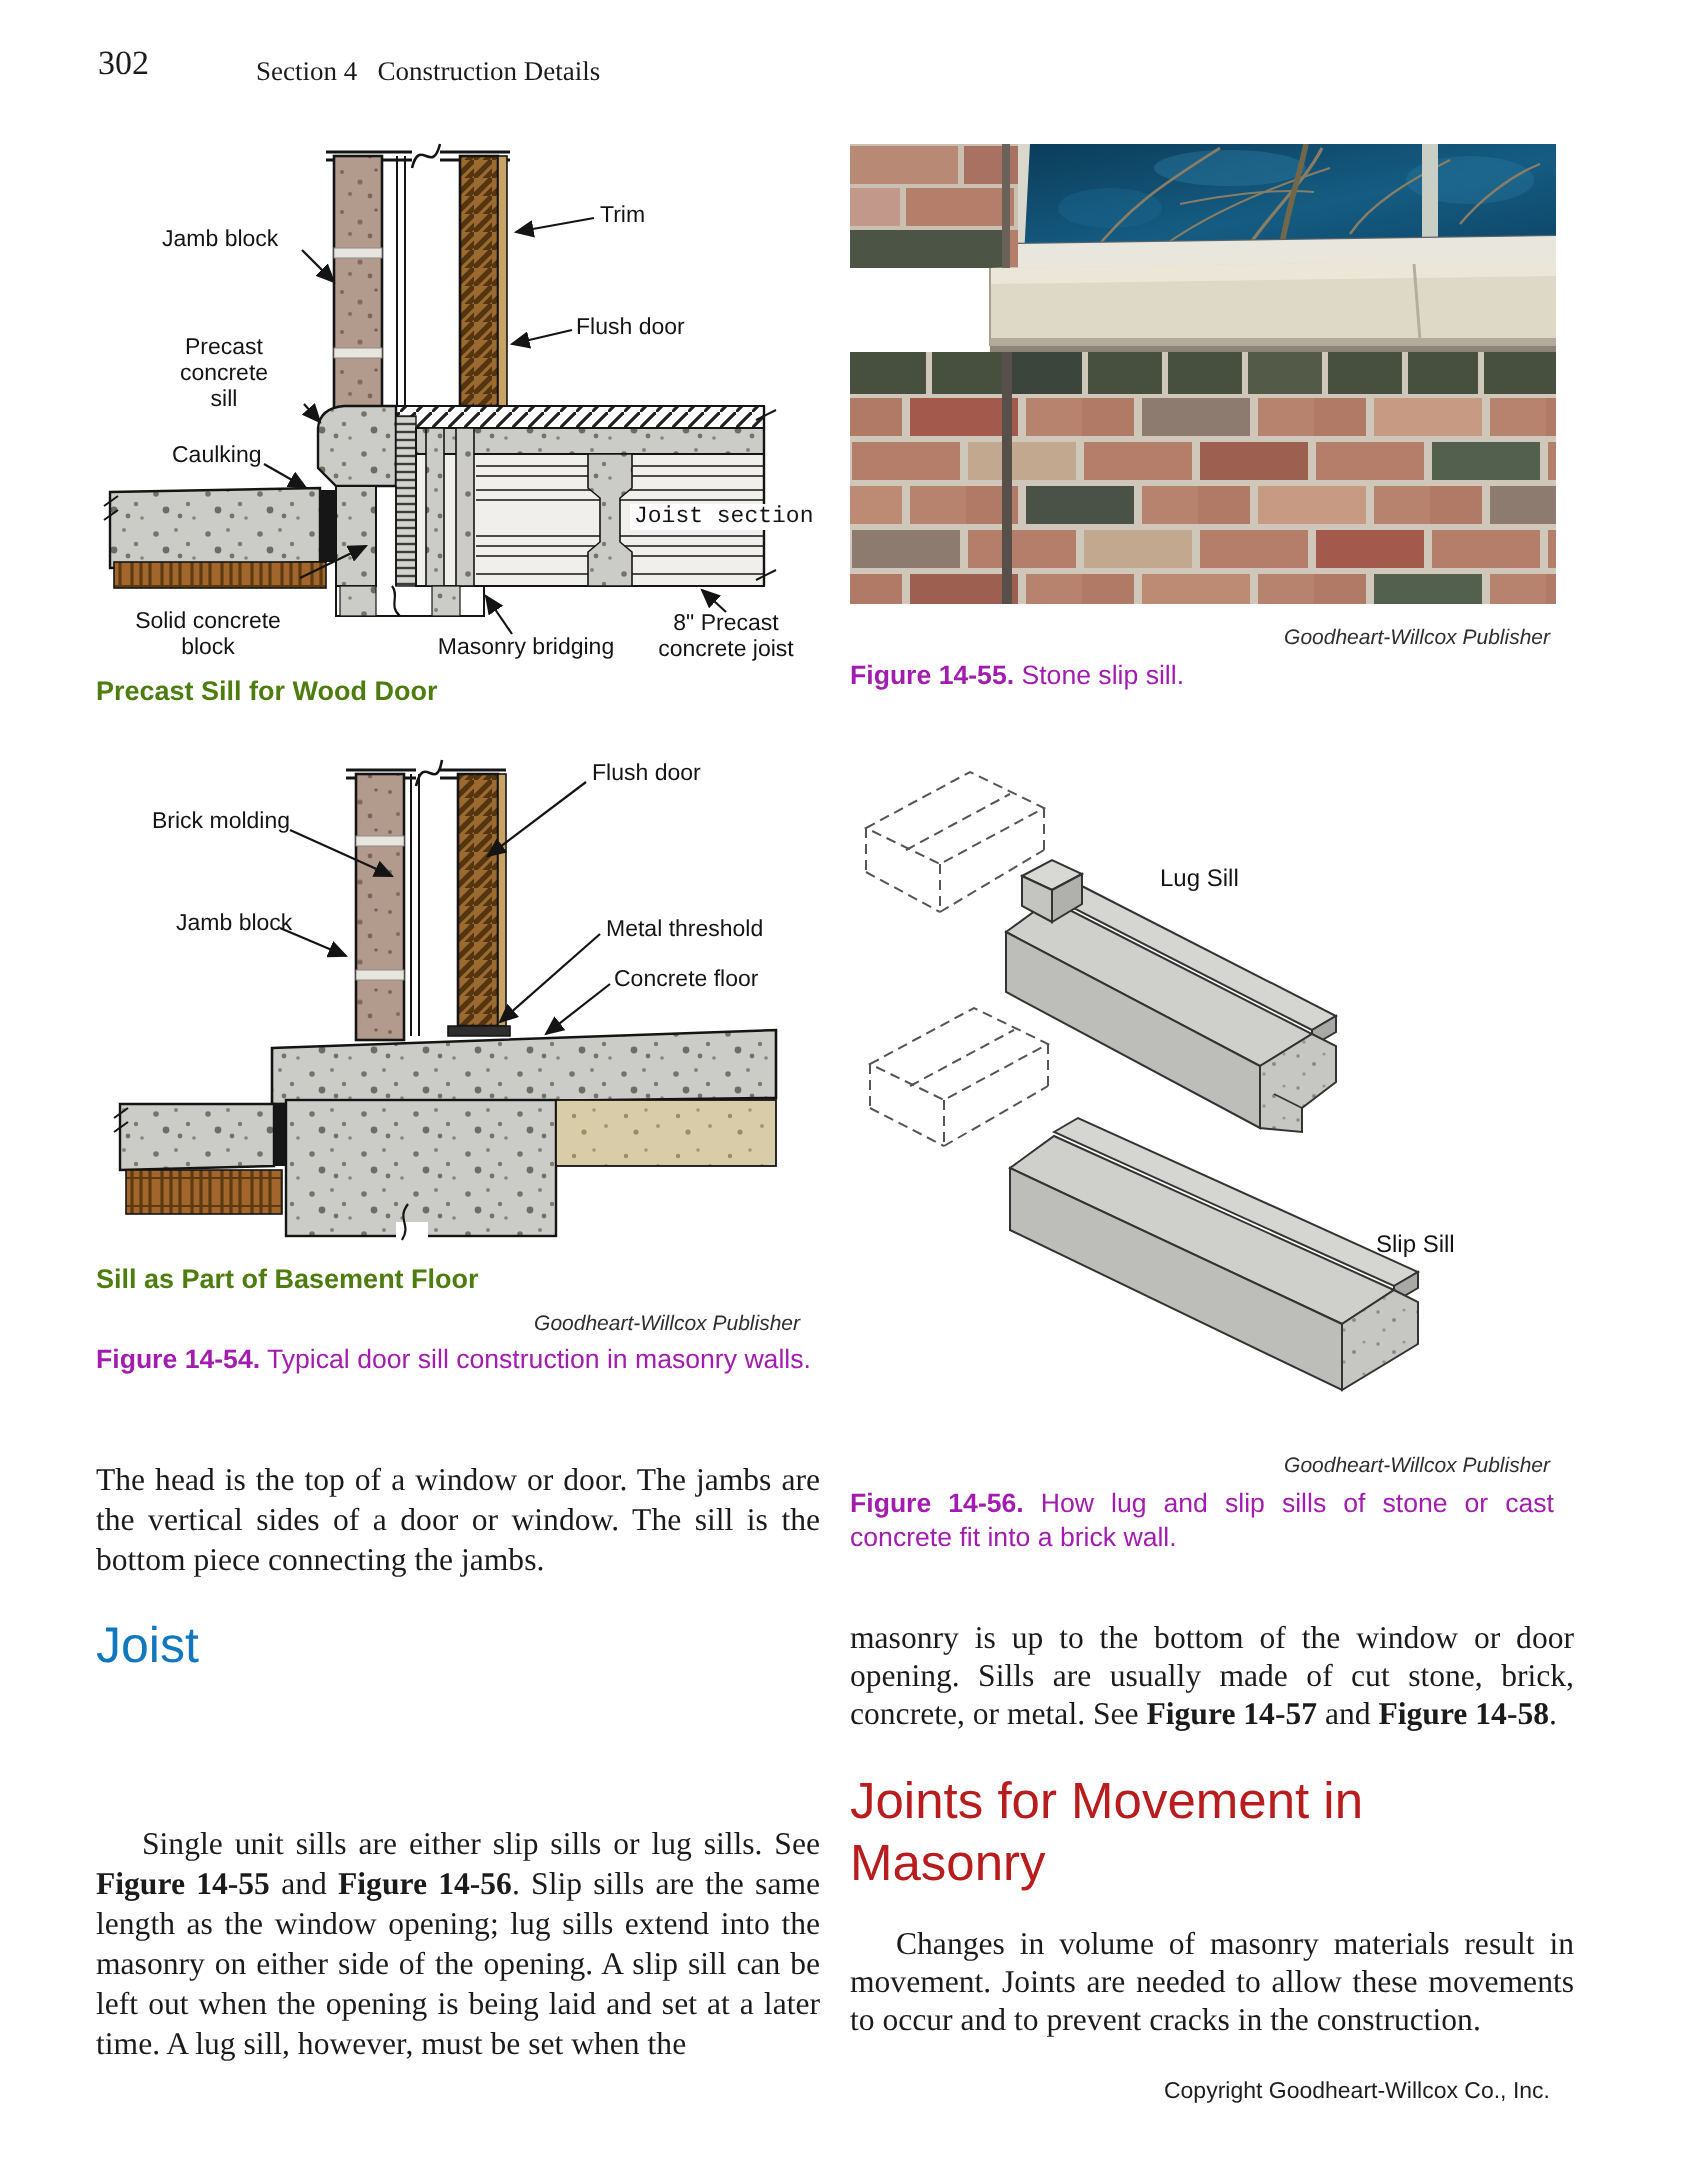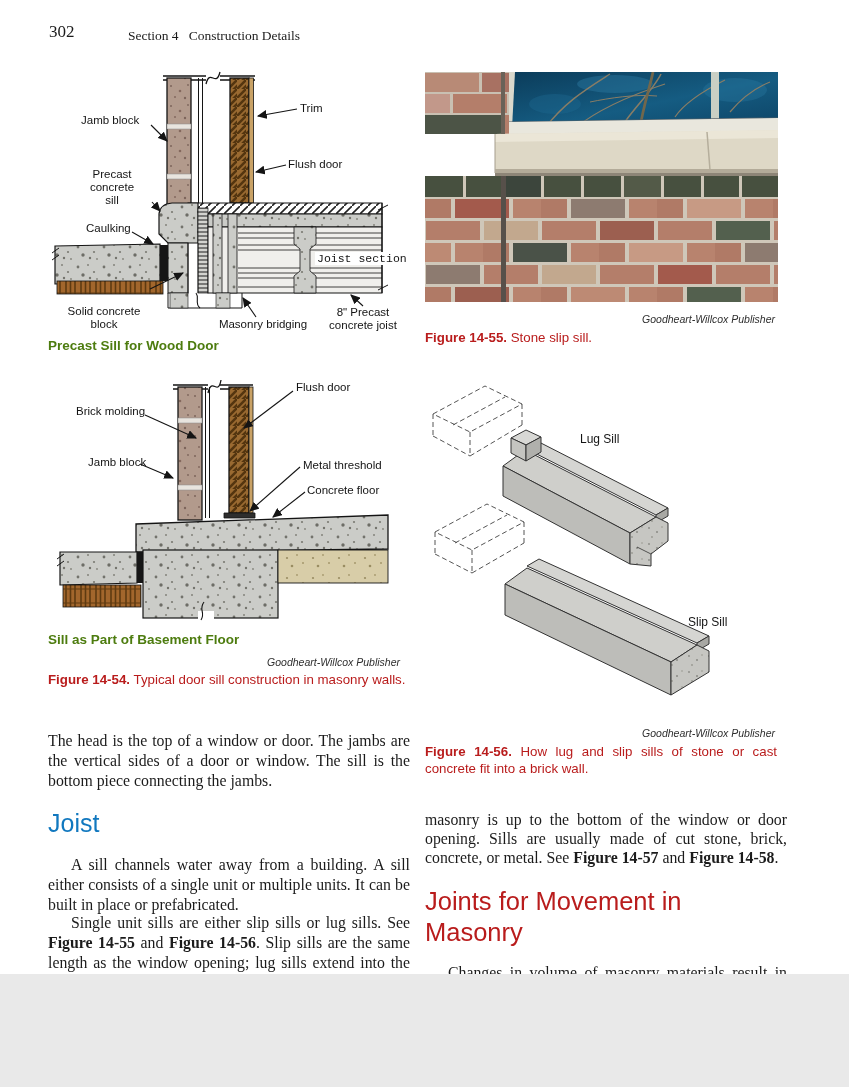--- a/index.html
+++ b/index.html
@@ -1,30 +1,30 @@
 <!DOCTYPE html>
 <html><head>
 <meta charset="utf-8">
 <style>
   html,body{margin:0;padding:0;background:#e9e9e9;}
-  .page{position:relative;width:849px;height:974px;background:#ffffff;margin:0 auto;
+  .page{position:relative;width:849px;height:1087px;background:#ffffff;margin:0 auto;
         font-family:"Liberation Serif",serif;color:#1b1b1b;overflow:hidden;}
   .abs{position:absolute;}
   
   .pagenum{left:49px;top:22px;font-size:17px;font-family:"Liberation Serif",serif;}
   .sectionhdr{left:128px;top:28px;font-size:13.5px;white-space:pre;}
   
   .figbox{position:absolute;}
   .figbox svg{position:absolute;left:0;top:0;}
   .lbl{position:absolute;font:11.5px/13px "Liberation Sans",sans-serif;color:#141414;white-space:pre-line;}
   .lbl.ctr{text-align:center;}
   .diagtitle{position:absolute;left:0;width:100%;text-align:left;
              font:bold 13.5px "Liberation Sans",sans-serif;color:#4d7c0f;}
   .credit{position:absolute;font:italic 10.5px "Liberation Sans",sans-serif;color:#2e2e2e;text-align:right;}
-  .figcap{position:absolute;font:13.3px/16.5px "Liberation Sans",sans-serif;color:#b91c1c;text-align:justify;margin:0;}
+  .figcap{position:absolute;font:13.3px/16.5px "Liberation Sans",sans-serif;color:#a21caf;text-align:justify;margin:0;}
   .figcap b{font-weight:bold;}
   
   .bodytext{position:absolute;font-size:15.8px;line-height:20px;text-align:justify;margin:0;}
   .indent{text-indent:23px;}
   .bodytext b{font-weight:bold;}
   h2.blue{position:absolute;margin:0;font:400 25px "Liberation Sans",sans-serif;color:#1178bf;}
   h2.red{position:absolute;margin:0;font:400 25.5px/31px "Liberation Sans",sans-serif;color:#b91c1c;}
   .footer{position:absolute;font:11.5px "Liberation Sans",sans-serif;color:#1d1d1d;text-align:right;}
   .joistlbl{background:#ffffff;padding:0 2px;}
 </style>
@@ -216,21 +216,20 @@
     <span class="lbl" style="left:255px;top:87px;">Metal threshold</span>
     <span class="lbl" style="left:259px;top:112px;">Concrete floor</span>
     <div class="diagtitle" style="top:260px;">Sill as Part of Basement Floor</div>
   </div>
 
   <div class="credit" style="left:48px;top:656px;width:352px;">Goodheart-Willcox Publisher</div>
   <p class="figcap" style="left:48px;top:672px;width:362px;"><b>Figure 14-54.</b> <span>Typical door sill construction in masonry walls.</span></p>
 
   <p class="bodytext" style="left:48px;top:731px;width:362px;">The head is the top of a window or door. The jambs are the vertical sides of a door or window. The sill is the bottom piece connecting the jambs.</p>
   <h2 class="blue" style="left:48px;top:809px;">Joist</h2>
-  <p class="bodytext indent" style="left:48px;top:855px;width:362px;">A sill channels water away from a building. A sill either consists of a single unit or multiple units. It can be built in place or prefabricated.</p>
   <p class="bodytext indent" style="left:48px;top:913px;width:362px;"><span>Single unit sills are either slip sills or lug sills. See </span><b>Figure 14-55</b><span> and </span><b>Figure 14-56</b><span>. Slip sills are the same length as the window opening; lug sills extend into the masonry on either side of the opening. A slip sill can be left out when the opening is being laid and set at a later time. A lug sill, however, must be set when the</span></p>
 
   <div class="figbox" style="left:425px;top:72px;width:353px;height:230px;">
     <svg width="353" height="230" viewBox="0 0 353 230">
 
       <g>
         <rect x="0" y="0" width="84" height="62" fill="url(#pat-photo-up)"></rect>
         <rect x="0" y="0" width="84" height="62" fill="#c9c0b2"></rect>
         <rect x="0" y="1" width="54" height="19" fill="#b88a76"></rect>
           <rect x="57" y="1" width="27" height="19" fill="#a87162"></rect>

